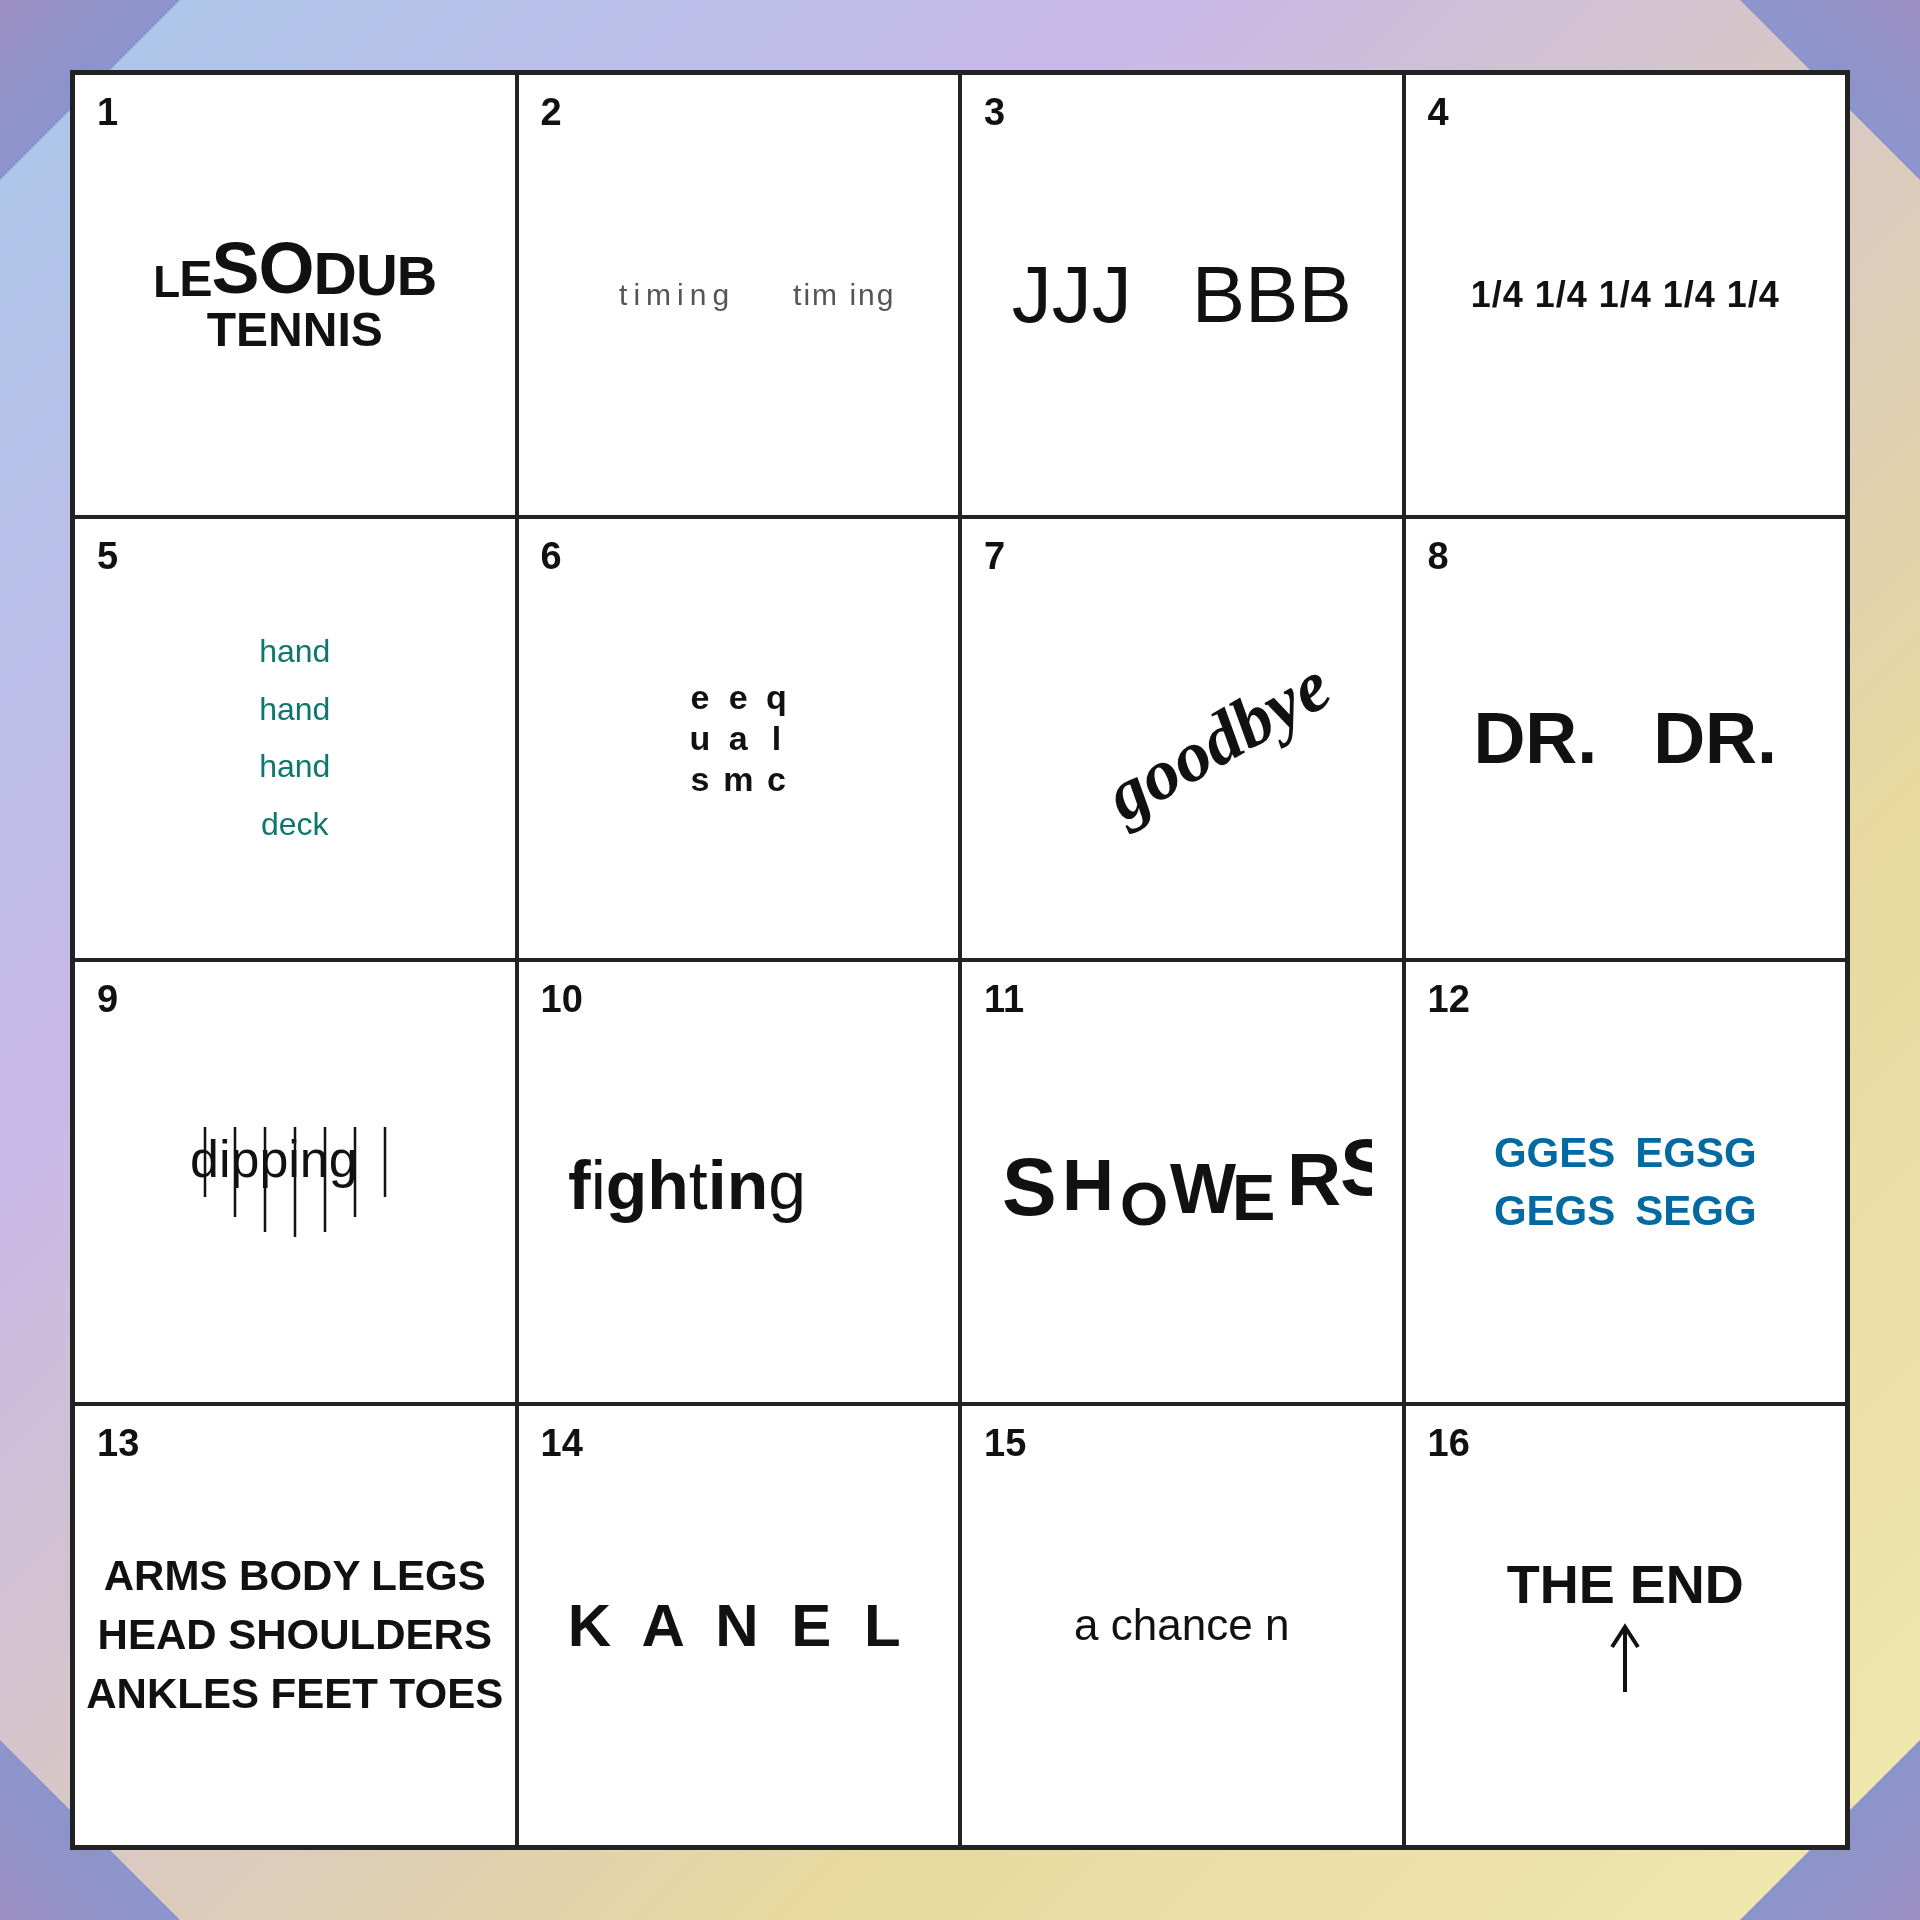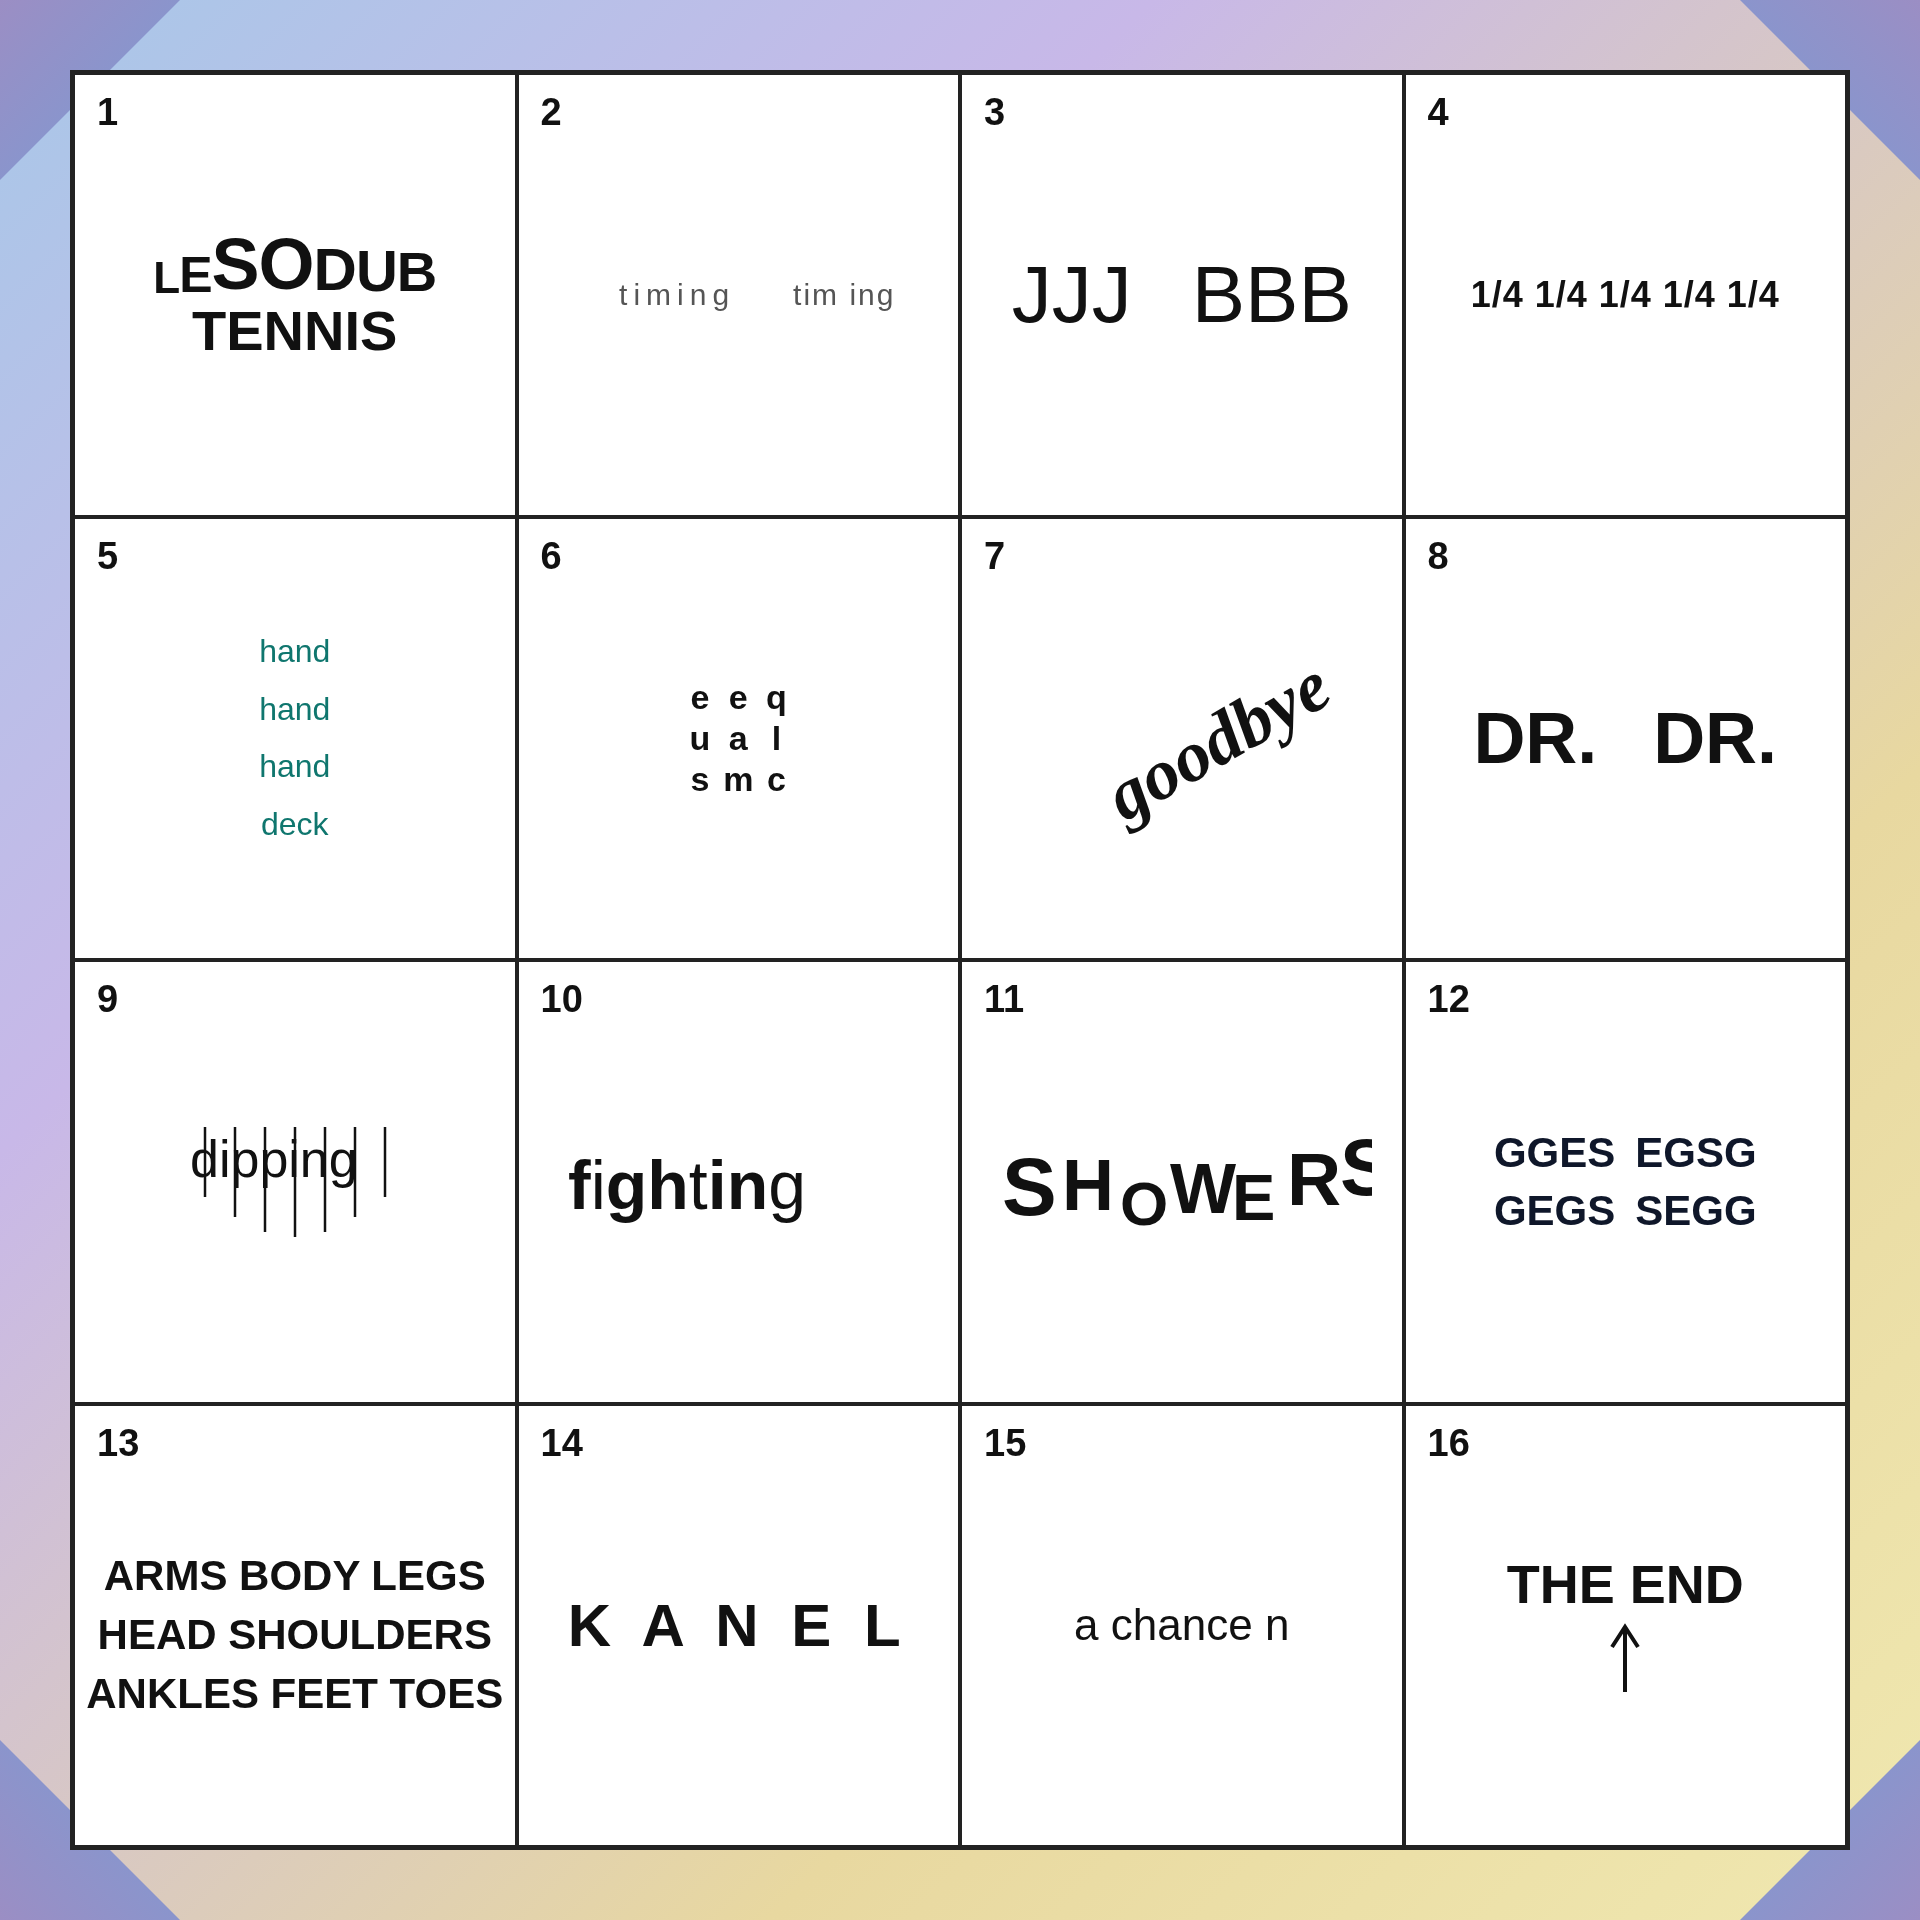--- a/index.html
+++ b/index.html
@@ -183,21 +183,21 @@
     }
 
     
     .cell-12-content {
       display: grid;
       grid-template-columns: 1fr 1fr;
       gap: 10px 20px;
       font-family: 'Arial Black', Arial, sans-serif;
       font-weight: 900;
       font-size: 42px;
-      color: #0f172a;
+      color: #0369a1;
       text-align: center;
     }
 
     
     .cell-13-content {
       display: flex;
       flex-direction: column;
       align-items: center;
       justify-content: center;
       font-family: 'Arial Black', Arial, sans-serif;
@@ -253,21 +253,21 @@
     .lesodub-top .l { font-size: 44px; vertical-align: baseline; }
     .lesodub-top .e { font-size: 50px; }
     .lesodub-top .s { font-size: 72px; }
     .lesodub-top .o { font-size: 72px; }
     .lesodub-top .d { font-size: 60px; }
     .lesodub-top .u { font-size: 58px; }
     .lesodub-top .b { font-size: 56px; }
     .lesodub-bottom {
       font-family: 'Arial Black', Arial, sans-serif;
       font-weight: 900;
-      font-size: 56px;
+      font-size: 48px;
     }
 
     
     .timing-word {
       font-size: 30px;
       color: #555;
       font-family: Arial, sans-serif;
       font-weight: normal;
       margin-left: 38px;
     }

